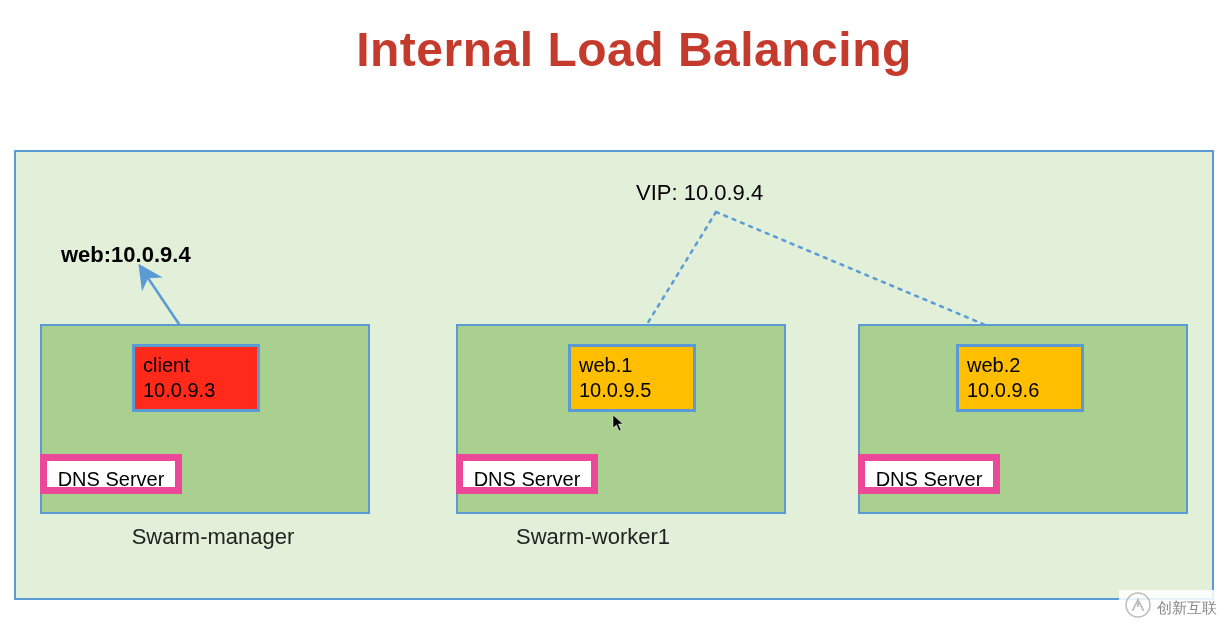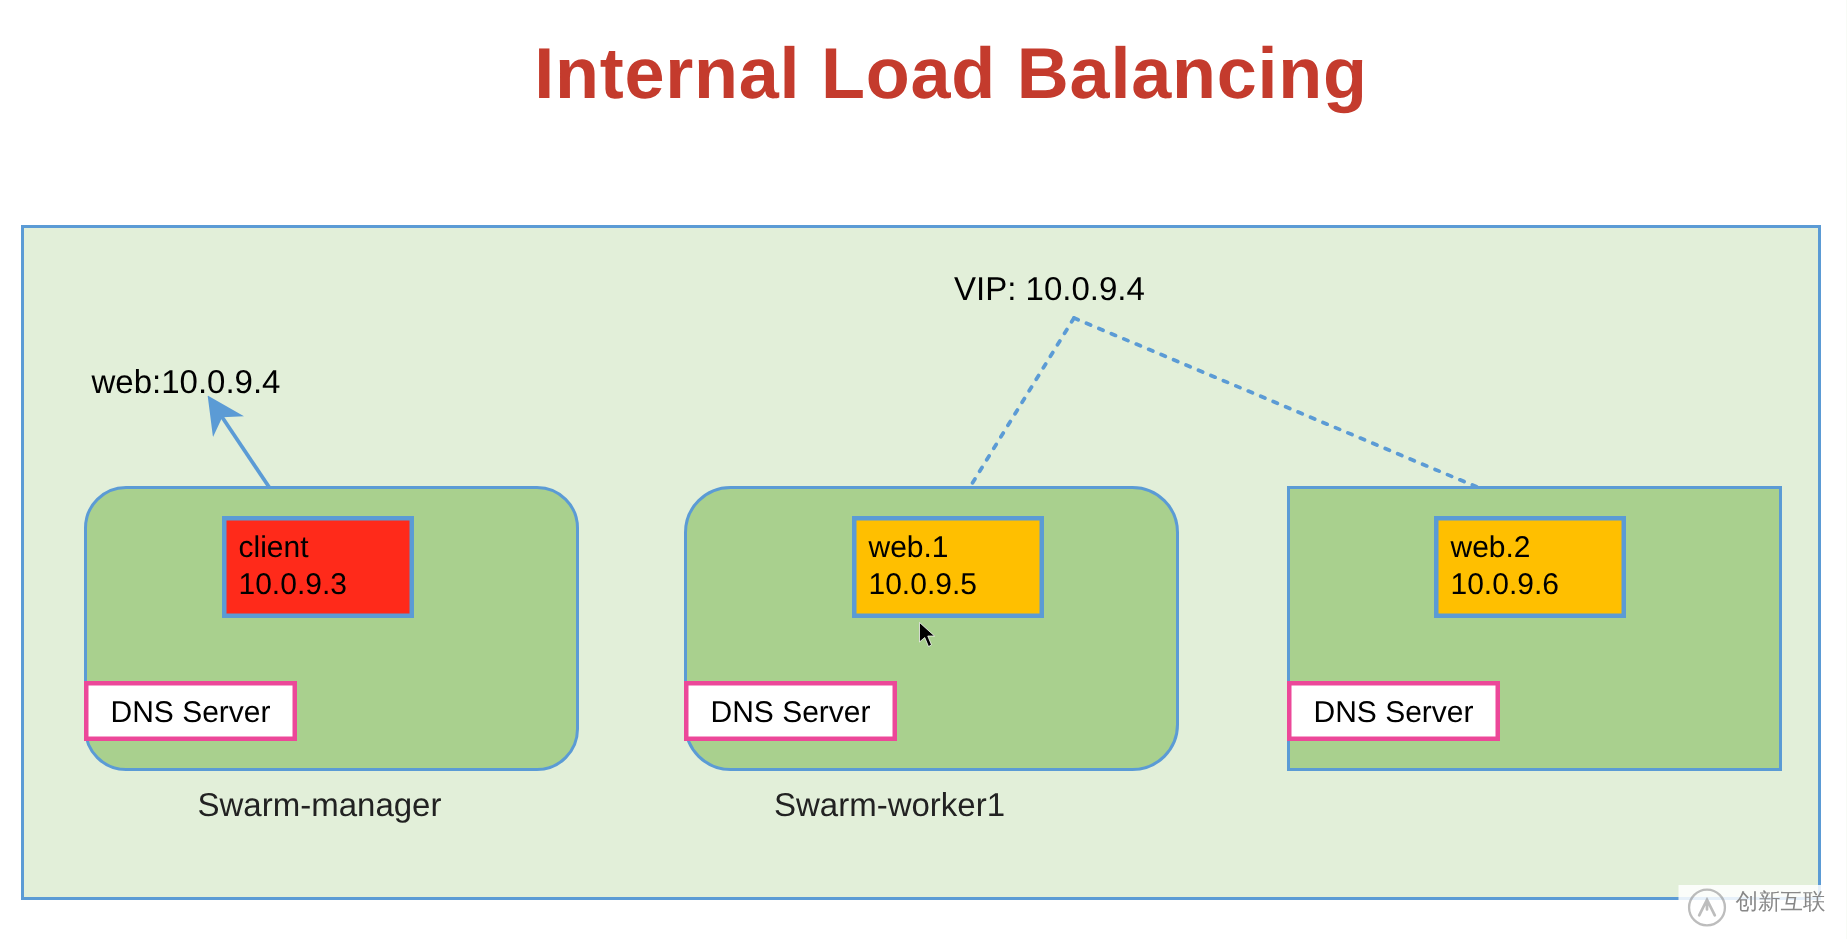--- a/index.html
+++ b/index.html
@@ -33,22 +33,22 @@
   }
   .node {
     position: absolute;
     width: 330px;
     height: 190px;
     background: #a9d08e;
     border: 2px solid #5b9bd5;
     box-sizing: border-box;
     top: 172px;
   }
-  .node1 { left: 40px; border-radius: 28px; }
-  .node2 { left: 440px; border-radius: 31px; }
+  .node1 { left: 24px; }
+  .node2 { left: 440px; }
   .node3 { left: 842px; }
   .node-caption {
     position: absolute;
     top: 372px;
     width: 330px;
     text-align: center;
     font-size: 22px;
     color: #222;
   }
   .cap1 { left: 32px; }
@@ -76,46 +76,46 @@
   }
   .web1 { left: 110px; }
   .web2 { left: 96px; }
   .dns-box {
     position: absolute;
     left: -2px;
     bottom: 18px;
     width: 142px;
     height: 40px;
     background: #fff;
-    border: 3px solid #ec4899;
+    border: 7px solid #ec4899;
     box-sizing: border-box;
     font-size: 20px;
     text-align: center;
     line-height: 36px;
   }
   .label {
     position: absolute;
     font-size: 22px;
     color: #000;
   }
-  .web-label { left: 45px; top: 90px; }
+  .web-label { left: 45px; top: 90px; font-weight: bold; }
   .vip-label { left: 620px; top: 28px; text-align: center; }
   .svg-overlay {
     position: absolute;
     left: 0; top: 0;
     width: 1200px;
     height: 450px;
     pointer-events: none;
   }
   .watermark {
     position: absolute;
     right: 8px;
     bottom: 6px;
     display: flex;
-    align-items: flex-start;
+    align-items: flex-end;
     gap: 6px;
     background: rgba(255,255,255,0.85);
     padding: 2px 6px;
     font-size: 15px;
     color: #888;
     font-family: "Microsoft YaHei", sans-serif;
   }
   .watermark svg { opacity: 0.55; }
   .cursor-icon {
     position: absolute;

